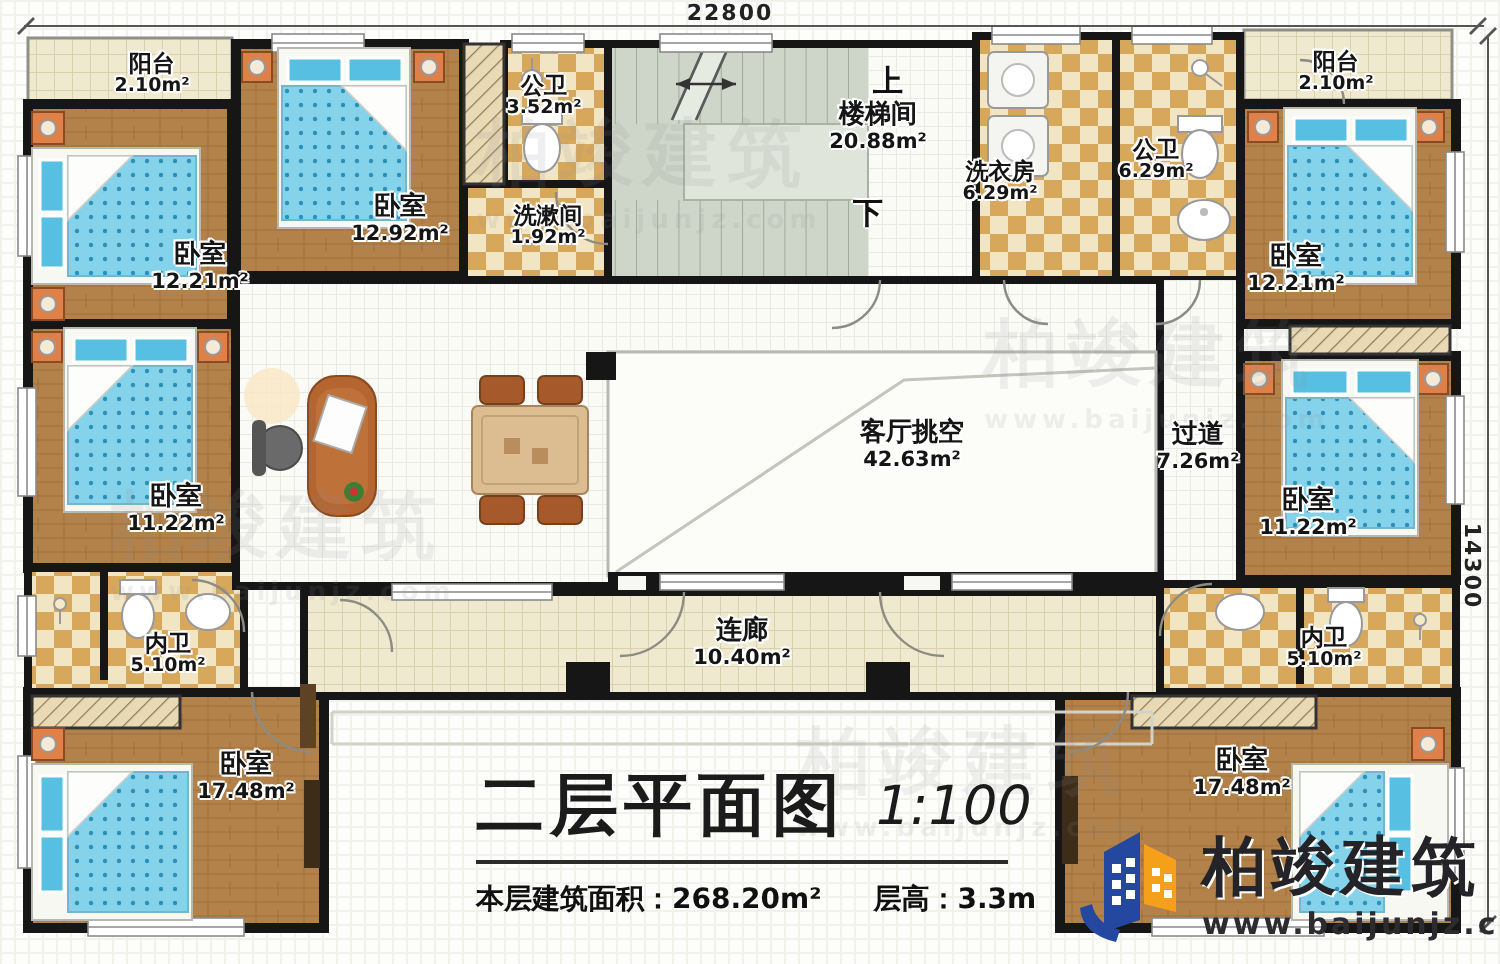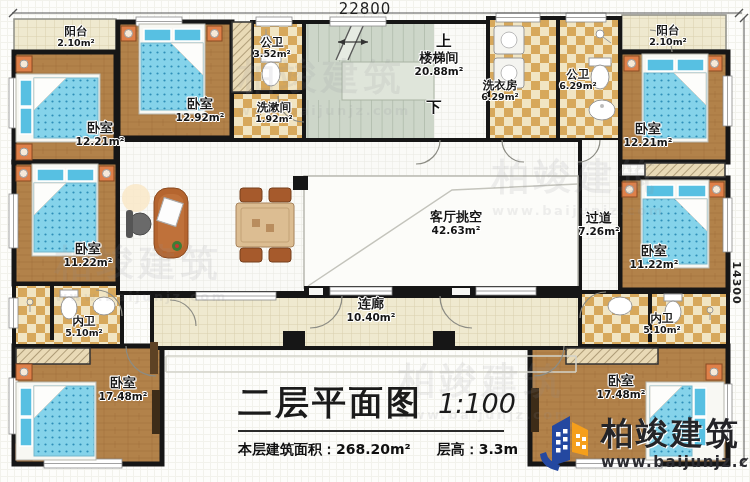--- a/index.html
+++ b/index.html
@@ -22,21 +22,21 @@
   .rlabel .ar{display:block;font-size:10.5px;}
   .rlabel.sm .nm{font-size:11.5px;}
   .rlabel.sm .ar{font-size:9.5px;text-align:right;}
   .stairdir{
     position:absolute;z-index:4;transform:translate(-50%,-50%);
     font-size:15px;font-weight:bold;color:#111;
     text-shadow:-1px 0 #fff,1px 0 #fff,0 -1px #fff,0 1px #fff;
   }
   .dimtop{
     position:absolute;z-index:4;left:365px;top:0px;transform:translate(-50%,0);
-    font-size:15px;font-weight:normal;color:#222;letter-spacing:1px;
+    font-size:11px;font-weight:bold;color:#222;letter-spacing:1px;
   }
   .dimright{
     position:absolute;z-index:4;left:736px;top:283px;transform:translate(-50%,-50%) rotate(90deg);
     font-size:11px;font-weight:bold;color:#222;letter-spacing:1px;
   }
   
   .wm{position:absolute;z-index:2;color:#8d8d96;opacity:.13;font-weight:900;pointer-events:none;white-space:nowrap;}
   .wm .wmb{display:block;font-size:37px;letter-spacing:5px;}
   .wm .wms{display:block;font-size:13px;letter-spacing:2.5px;margin-top:1px;}
   
@@ -416,21 +416,21 @@
       <span class="ar">11.22m²</span>
     </div>
 <div class="rlabel" style="left:654px;top:257px">
       <span class="nm">卧室</span>
       <span class="ar">11.22m²</span>
     </div>
 <div class="rlabel sm" style="left:84px;top:327px">
       <span class="nm">内卫</span>
       <span class="ar">5.10m²</span>
     </div>
-<div class="rlabel" style="left:371px;top:310px">
+<div class="rlabel" style="left:371px;top:322px">
       <span class="nm">连廊</span>
       <span class="ar">10.40m²</span>
     </div>
 <div class="rlabel sm" style="left:662px;top:324px">
       <span class="nm">内卫</span>
       <span class="ar">5.10m²</span>
     </div>
 <div class="rlabel" style="left:123px;top:389px">
       <span class="nm">卧室</span>
       <span class="ar">17.48m²</span>

